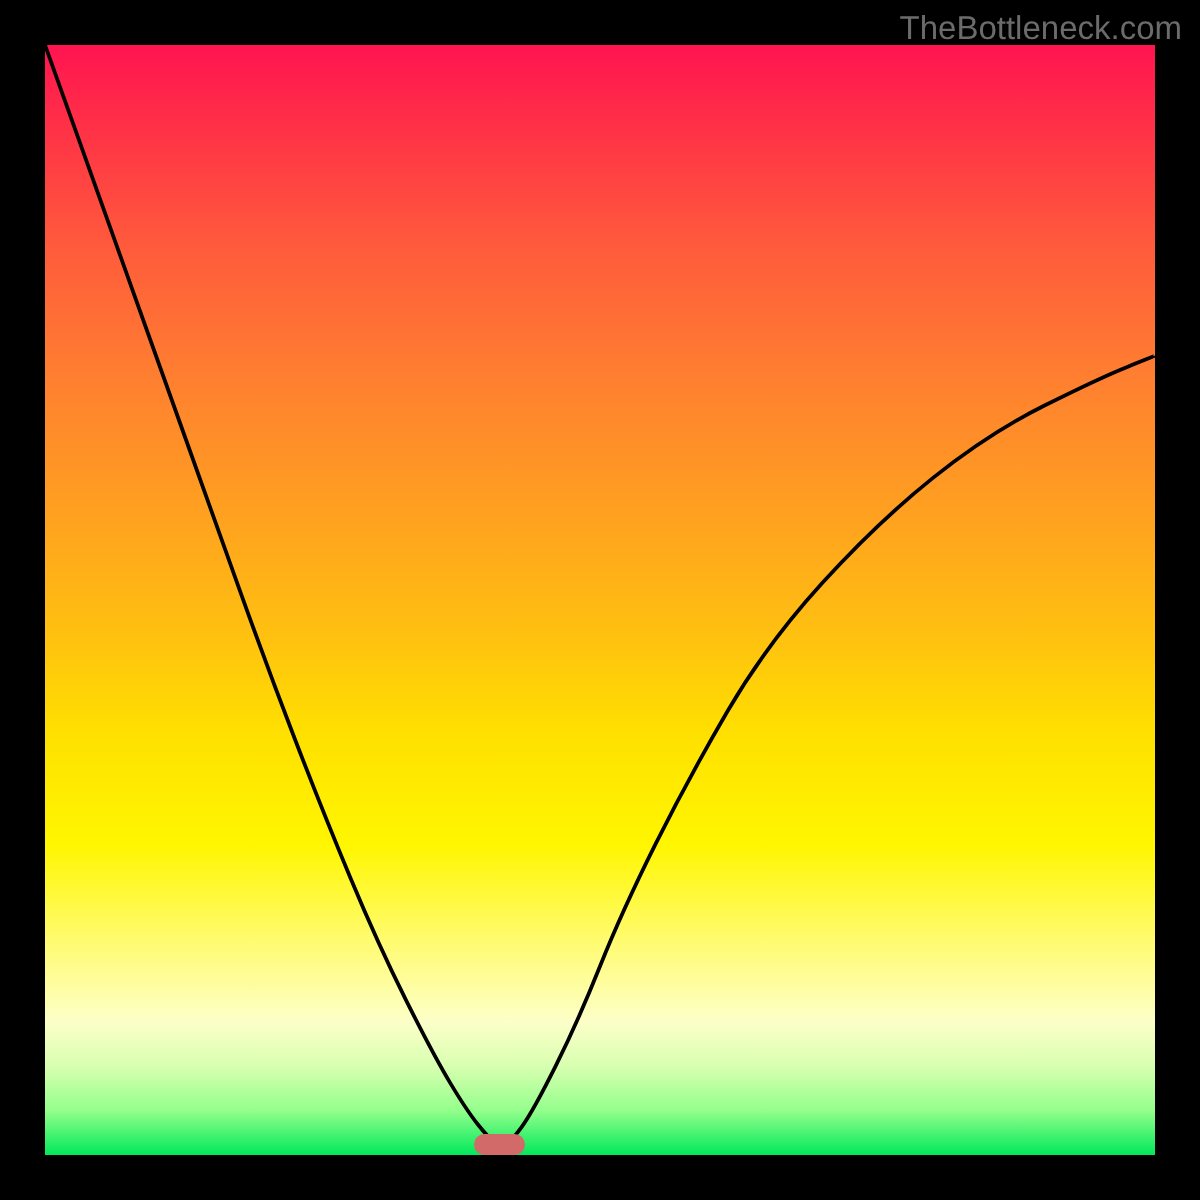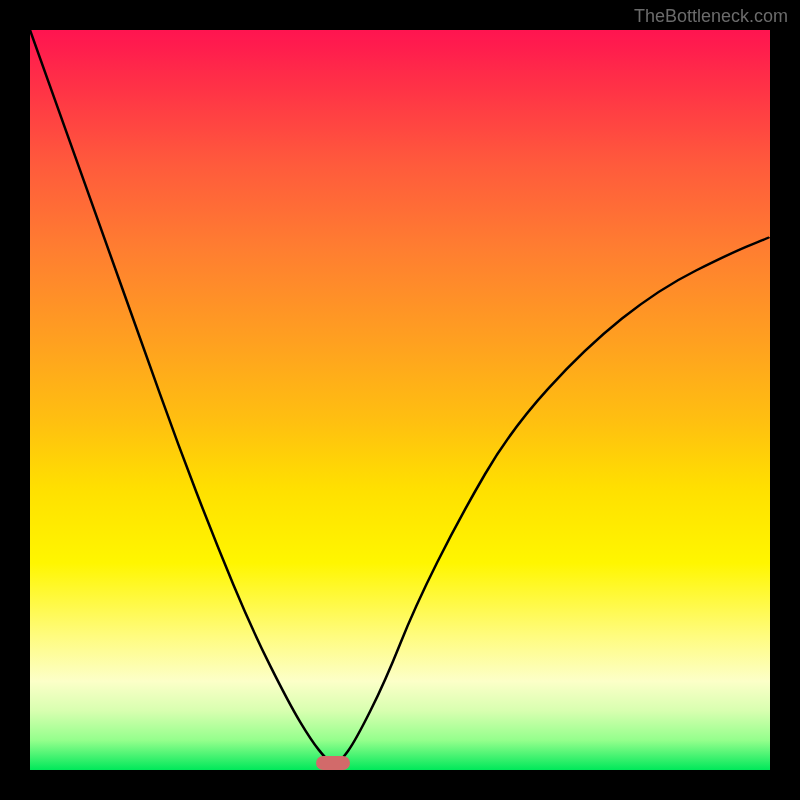--- a/index.html
+++ b/index.html
@@ -31,21 +31,21 @@
       #d8ffb0 92%,
       #94ff8c 96%,
       #00e85a 100%
     );
   }
   .watermark {
     position: absolute;
     top: 6px;
     right: 12px;
     color: #6b6b6b;
-    font-size: 18px;
+    font-size: 22px;
     font-weight: 500;
     z-index: 10;
   }
   svg.curve {
     position: absolute;
     left: 0;
     top: 0;
     width: 740px;
     height: 740px;
     z-index: 5;

